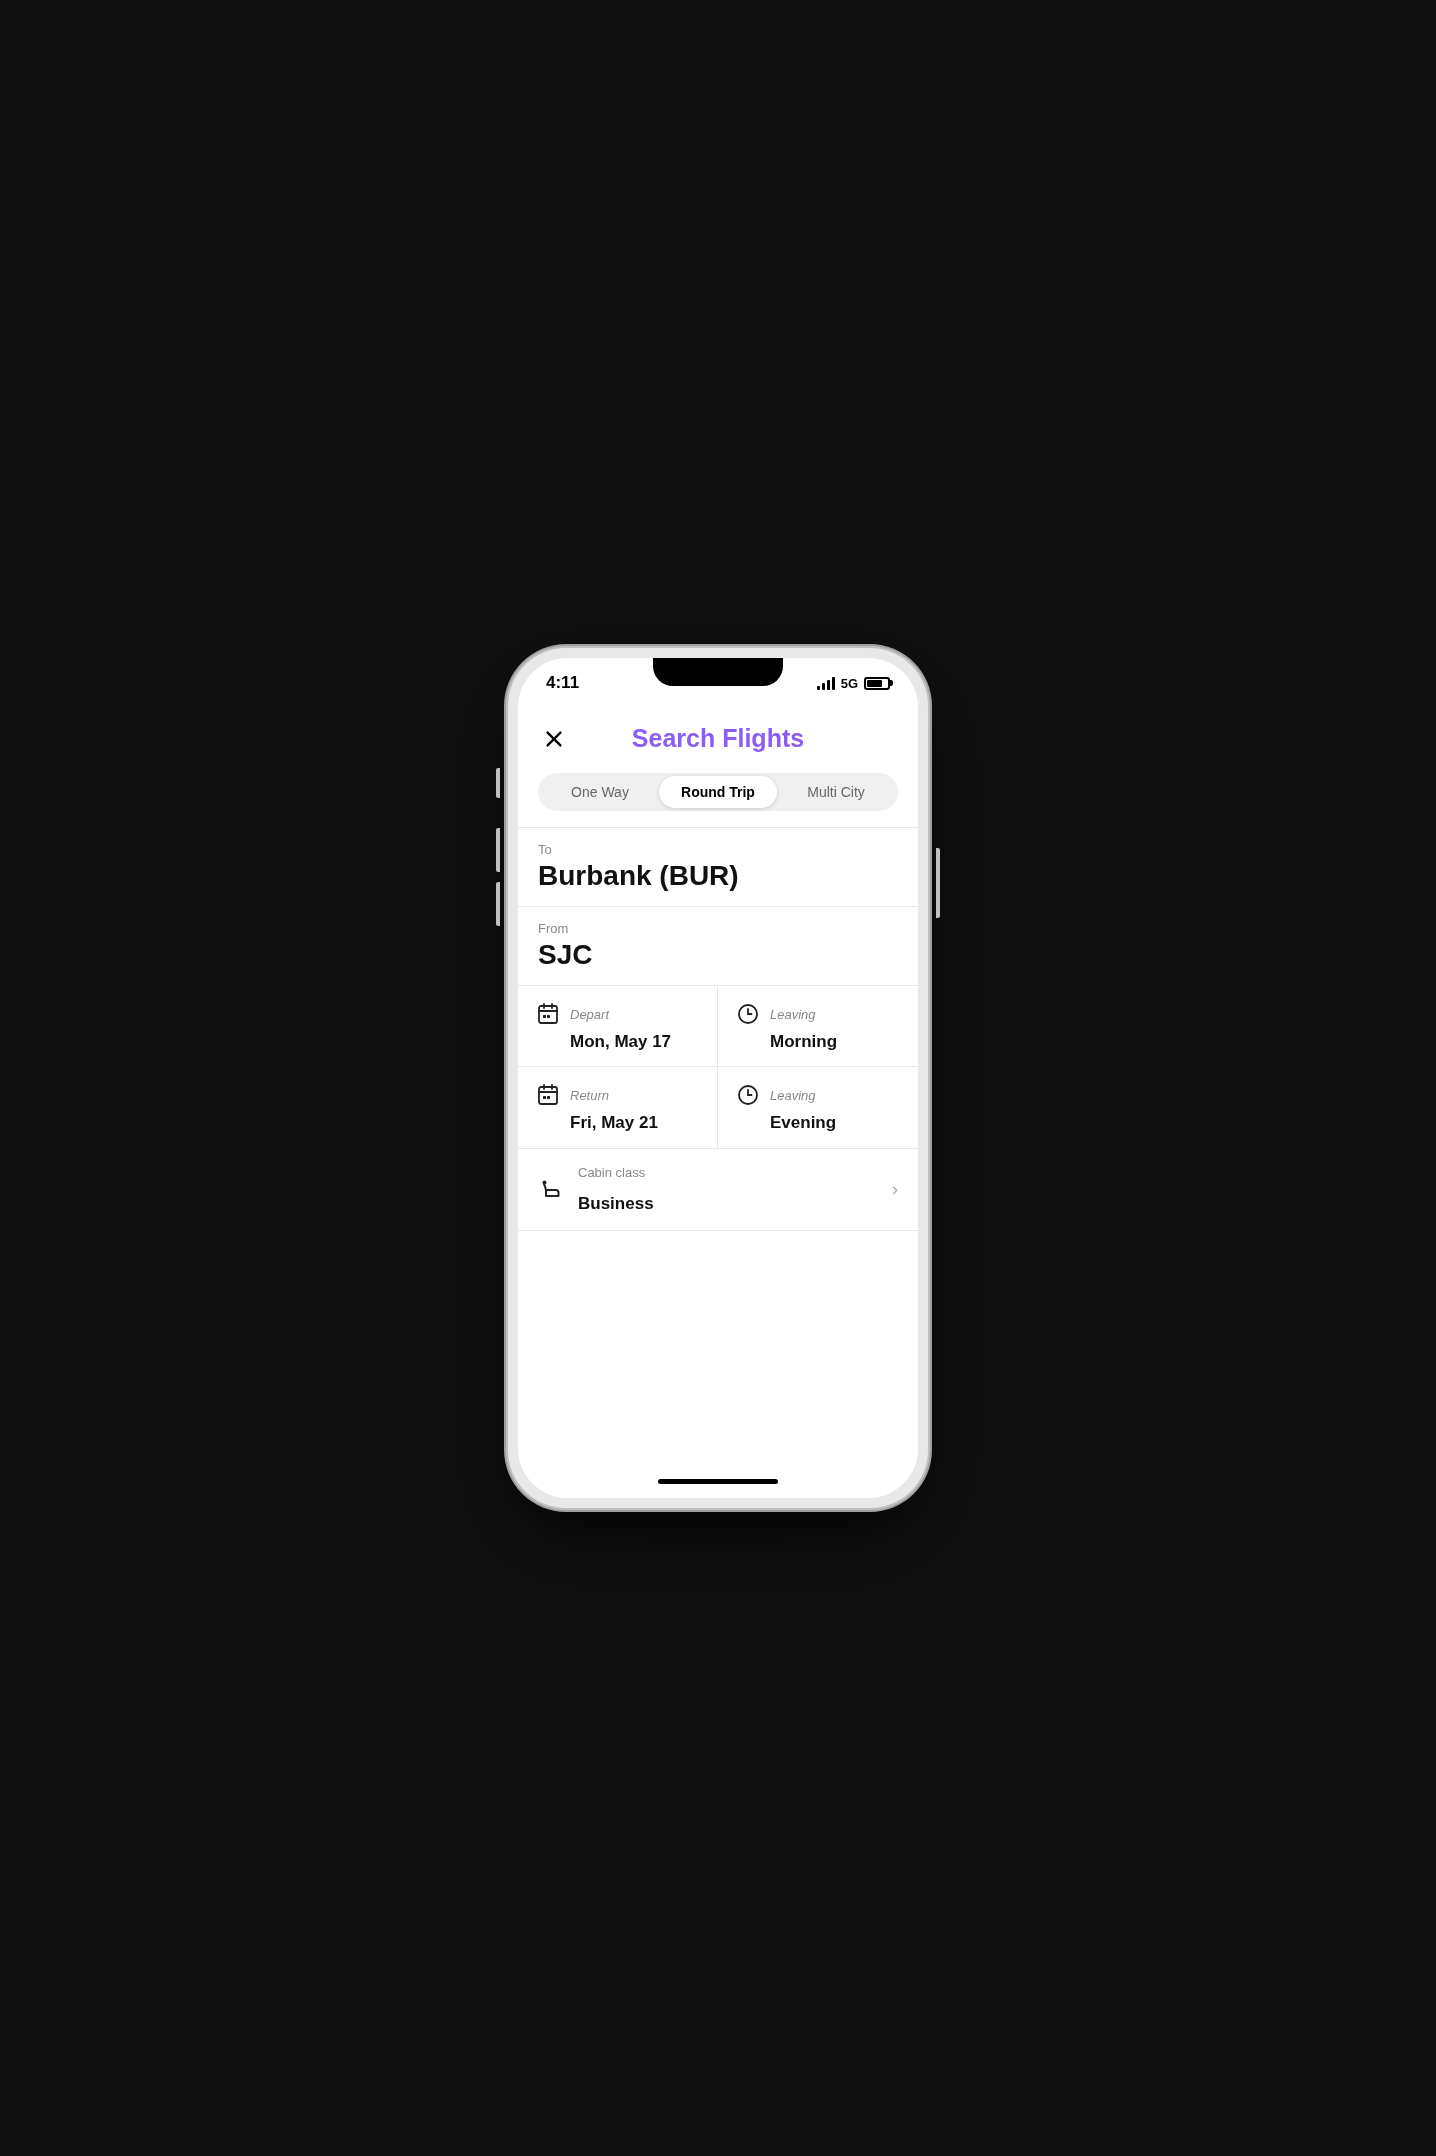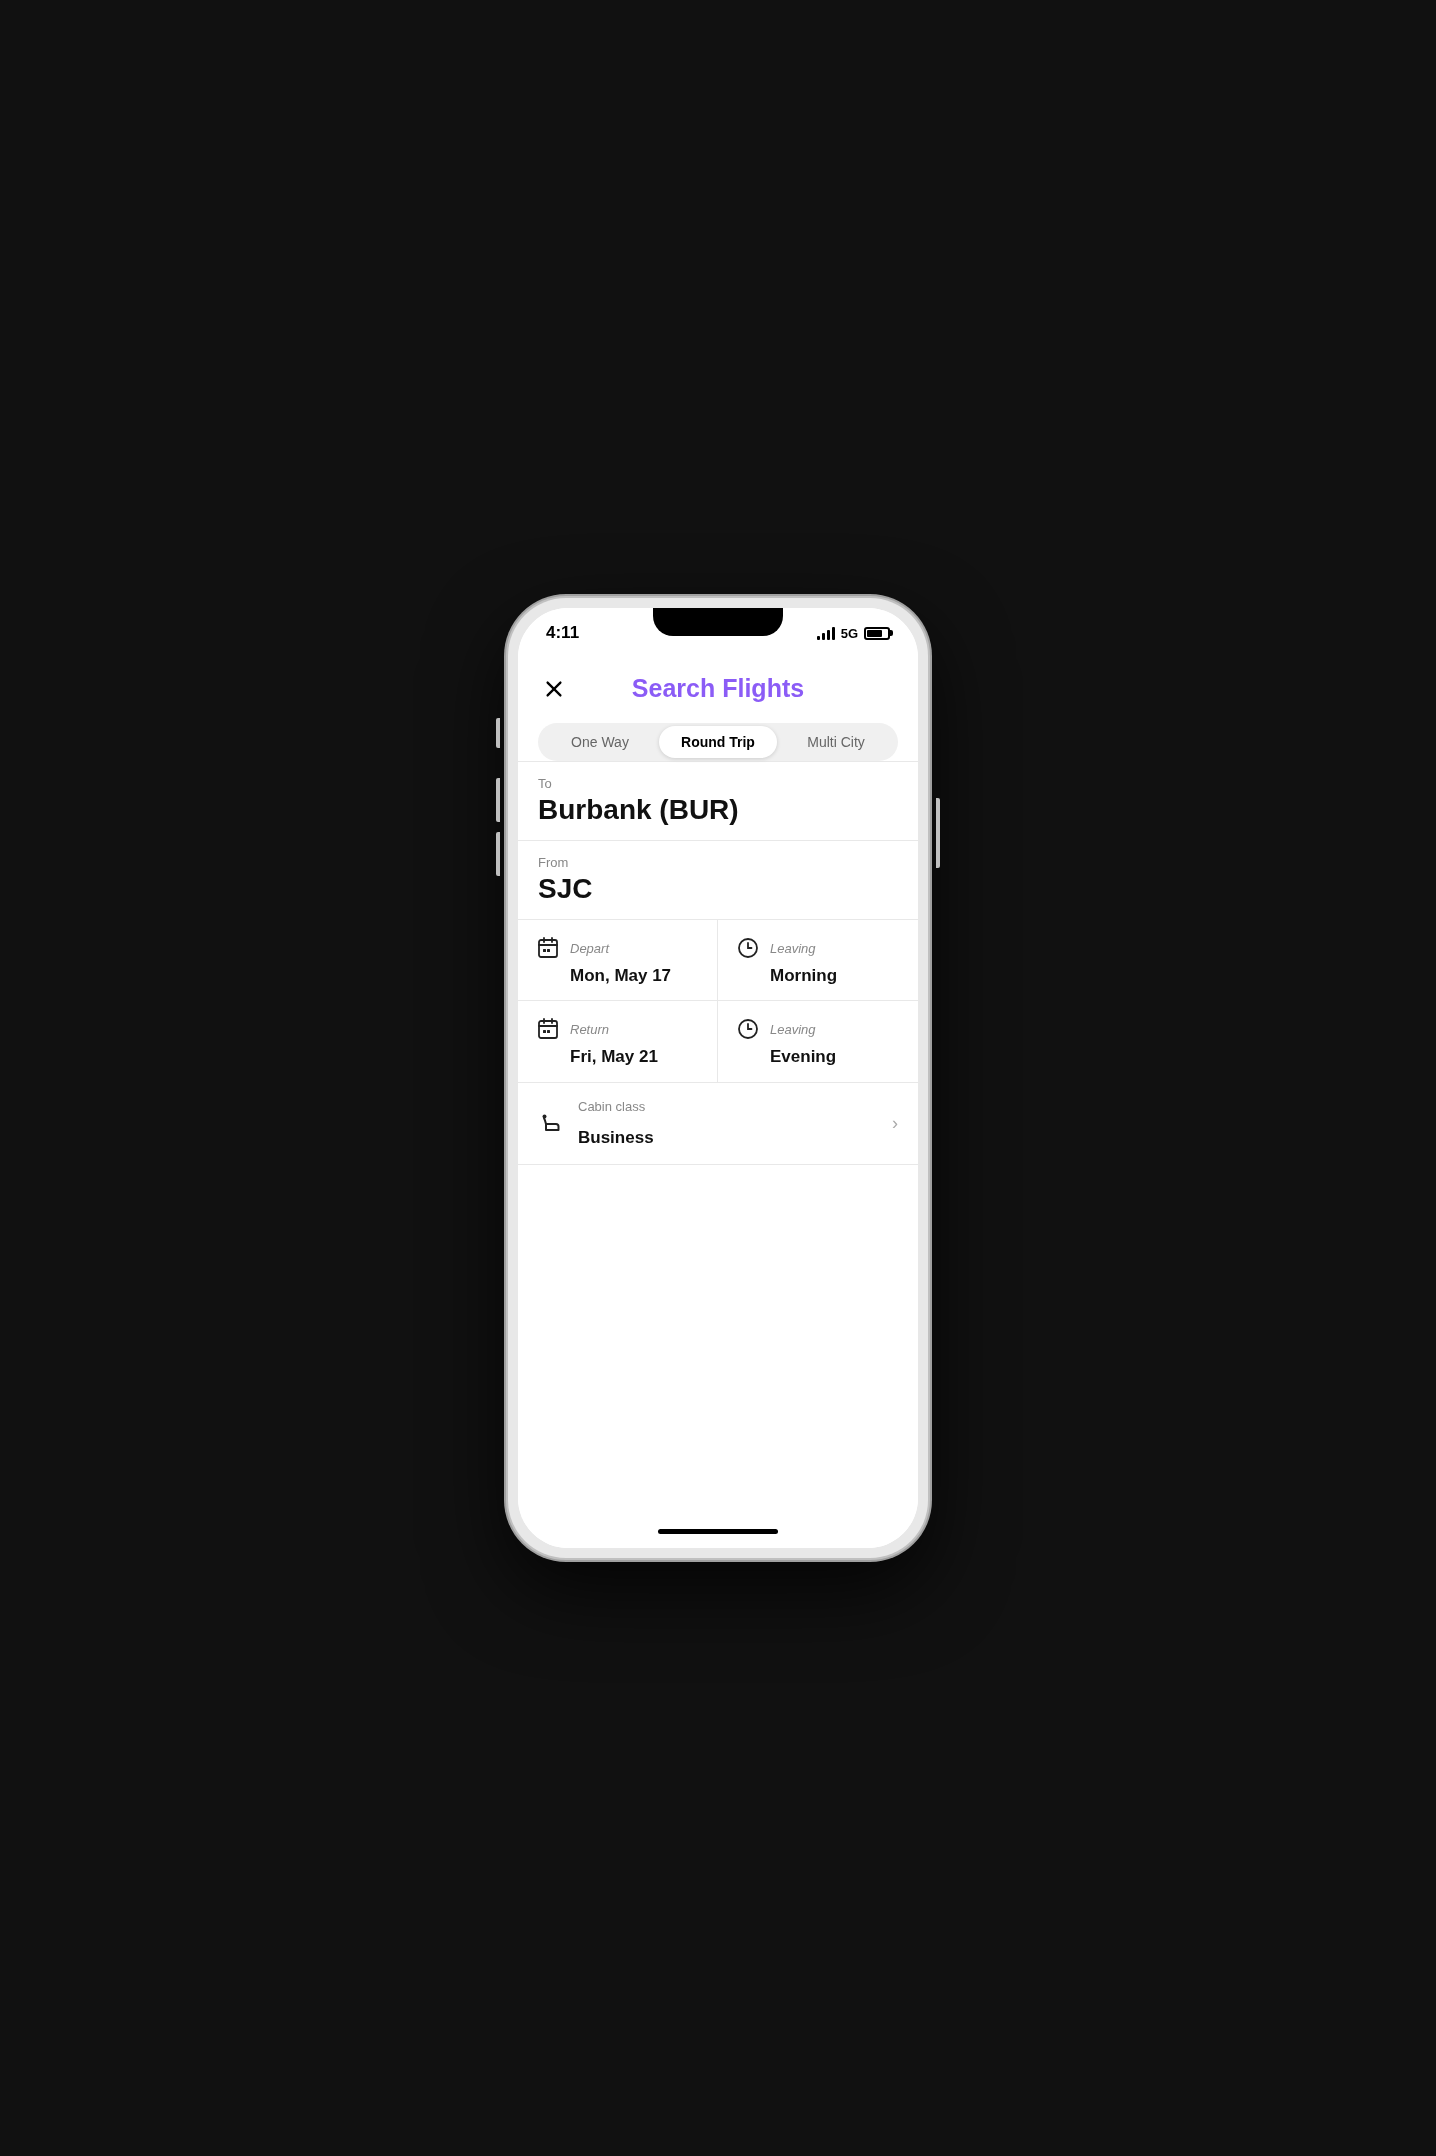--- a/index.html
+++ b/index.html
@@ -7,21 +7,21 @@
       background: #111;
       display: flex;
       justify-content: center;
       align-items: center;
       min-height: 100vh;
       font-family: -apple-system, BlinkMacSystemFont, 'Helvetica Neue', Arial, sans-serif;
     }
 
     .phone-outer {
       width: 420px;
-      height: 960px;
+      height: 860px;
       background: #e8e8e8;
       border-radius: 58px;
       padding: 10px;
       box-shadow:
         0 0 0 2px #c0c0c0,
         0 0 0 4px #a0a0a0,
         0 30px 80px rgba(0,0,0,0.8);
       position: relative;
     }
 
@@ -154,21 +154,21 @@
 
     .header-title {
       font-size: 25px;
       font-weight: 700;
       color: #8b5cf6;
     }
 
     
     .trip-tabs {
       display: flex;
-      margin: 8px 20px 0;
+      margin: 8px 20px 16px;
       background: #f0f0f0;
       border-radius: 24px;
       padding: 3px;
       align-items: center;
     }
 
     .trip-tab {
       flex: 1;
       text-align: center;
       padding: 8px 4px;

